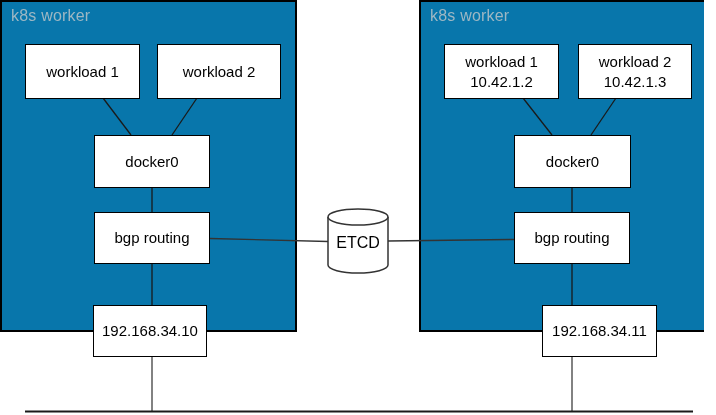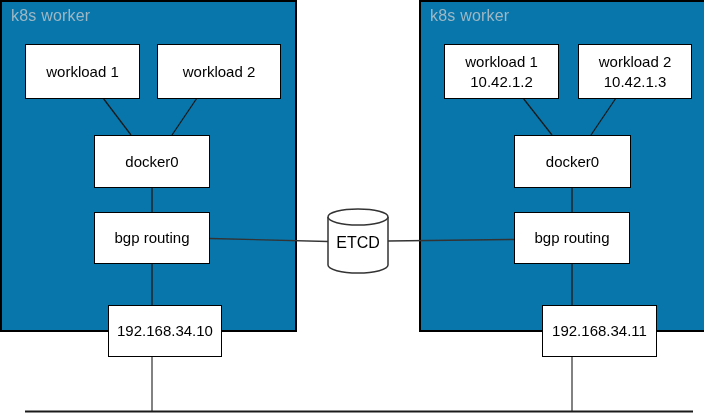--- a/index.html
+++ b/index.html
@@ -93,21 +93,21 @@
   </div>
   <div class="node" style="left:157px;top:44px;width:124px;height:55px;">
     <span>workload 2</span>
   </div>
   <div class="node" style="left:94px;top:135px;width:116px;height:53px;">
     <span>docker0</span>
   </div>
   <div class="node" style="left:94px;top:212px;width:116px;height:52px;">
     <span>bgp routing</span>
   </div>
-  <div class="node" style="left:108px;top:305px;width:114px;height:52px;">
+  <div class="node" style="left:93px;top:305px;width:114px;height:52px;">
     <span>192.168.34.10</span>
   </div>
 
   <div class="node" style="left:444px;top:44px;width:115px;height:55px;">
     <span>workload 1</span>
     <span>10.42.1.2</span>
   </div>
   <div class="node" style="left:578px;top:44px;width:114px;height:55px;">
     <span>workload 2</span>
     <span>10.42.1.3</span>

